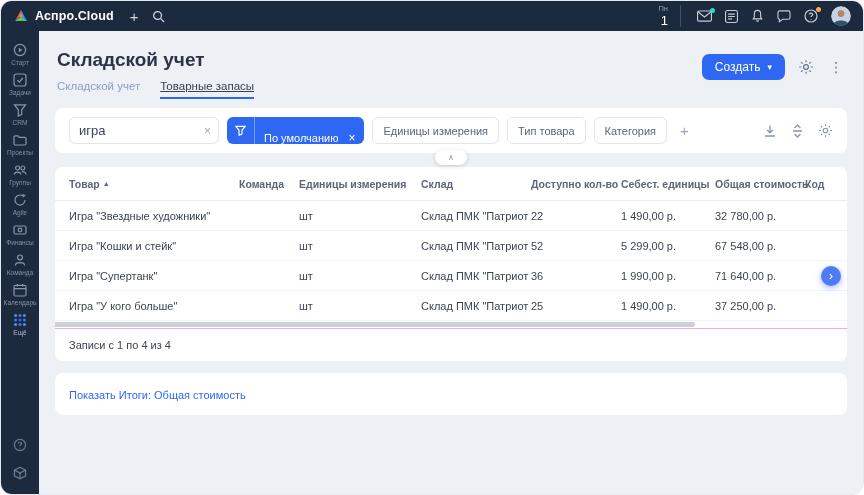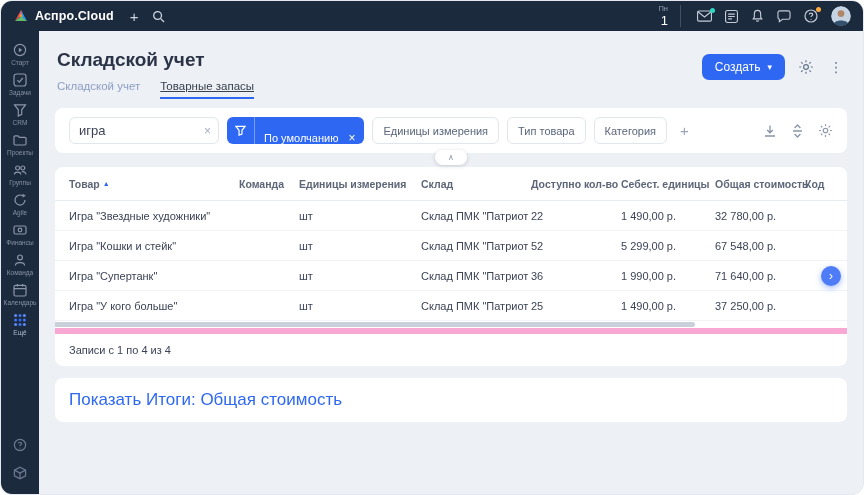--- a/index.html
+++ b/index.html
@@ -75,25 +75,25 @@
   .tgrid { display: grid; grid-template-columns: 170px 60px 122px 110px 90px 94px 90px 1fr; align-items: center; padding: 0 14px; }
   .thead { height: 34px; border-bottom: 1px solid #e9edf2; }
   .th { font-size: 10.5px; color: #5d6678; font-weight: bold; white-space: nowrap; }
   .col-r { }
   .sort-arrow { color: #2e68f2; font-size: 7px; margin-left: 3px; vertical-align: 2px; }
   .trow { height: 30px; border-bottom: 1px solid #f1f3f7; font-size: 11px; color: #3c4356; cursor: pointer; }
   .trow:last-of-type { border-bottom: none; }
   .td { white-space: nowrap; overflow: hidden; text-overflow: ellipsis; }
   .hscroll-track { height: 7px; position: relative; }
   .hscroll-thumb { position: absolute; left: 0; top: 1px; height: 5px; width: 640px; background: #c9d0da; border-radius: 0 3px 3px 0; cursor: grab; }
-  .tfoot { border-top: 6px solid #f9a8d4; padding: 10px 14px; font-size: 11px; color: #3c4356; }
+  .tfoot { border-top: 1px solid #f9a8d4; padding: 10px 14px; font-size: 11px; color: #3c4356; }
   .quick-arrow { position: absolute; top: 99px; right: 6px; width: 20px; height: 20px; border-radius: 50%; background: #4d7cf6; color: #fff; display: flex; align-items: center; justify-content: center; font-size: 12px; box-shadow: 0 2px 6px rgba(46,104,242,.45); cursor: pointer; line-height: 1; padding-bottom: 1px; }
   
   .totals-card { background: #fff; border-radius: 8px; margin-top: 12px; padding: 12px 14px; }
-  .totals-link { font-size: 17px; color: #2e68f2; cursor: pointer; }
+  .totals-link { font-size: 11px; color: #2e68f2; cursor: pointer; }
   svg { display: block; }
 </style>
 </head>
 <body>
 
 <div class="window">
 
   <div class="topbar">
     <svg class="logo" viewBox="0 0 16 16">
       <path d="M2 13 L8 2 L10 6 Z" fill="#ef5350"></path>

